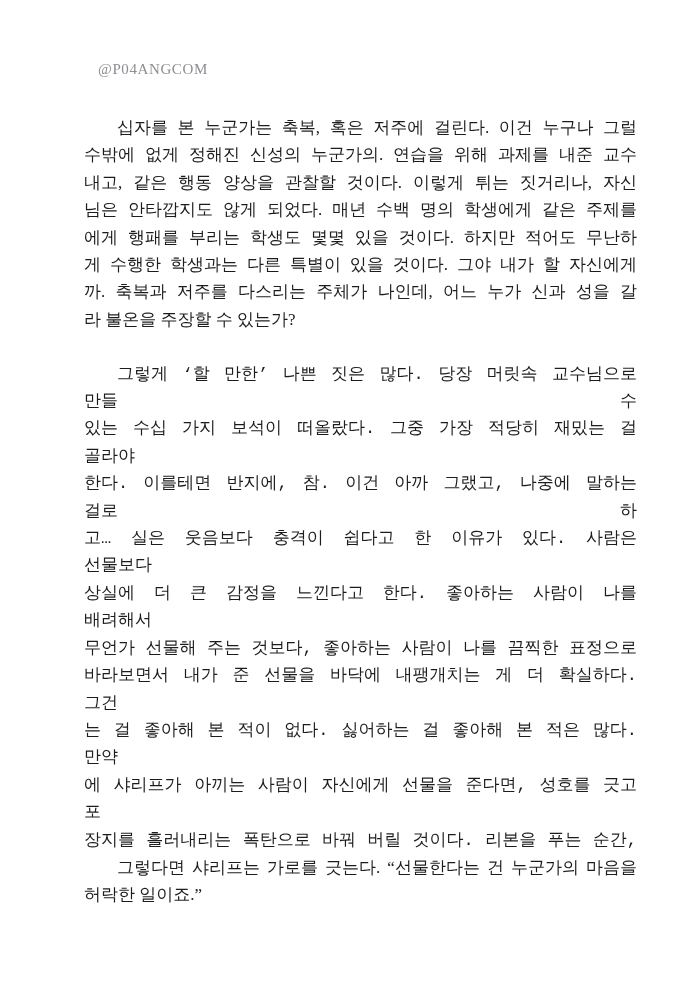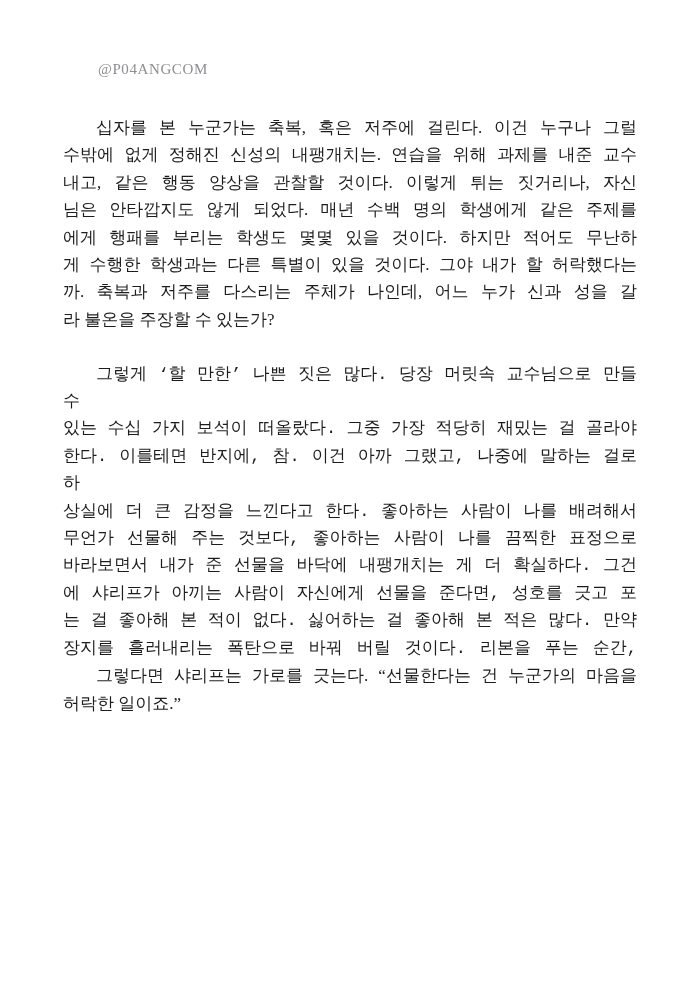--- a/index.html
+++ b/index.html
@@ -28,56 +28,58 @@
     font-size: 17px;
     line-height: 27.4px;
     color: #1c1c1c;
     word-break: keep-all;
   }
   .para { margin: 0; }
   .para.gap-above { margin-top: 27.4px; font-family: Liberation Mono, monospace; }
   .line {
     text-align: justify;
     text-align-last: justify;
+    margin-left: 21px;
   }
   .line.last {
     text-align: center;
     text-align-last: left;
   }
   .line.first { text-indent: 33px; }
 </style>
 </head>
 <body>
 
 <div class="page">
 
   <div class="watermark">@P04ANGCOM</div>
 
   <div class="text-block">
 
     <div class="para">
       <div class="line first">십자를 본 누군가는 축복, 혹은 저주에 걸린다. 이건 누구나 그럴</div>
-      <div class="line">수밖에 없게 정해진 신성의 내팽개치는. 연습을 위해 과제를 내준 교수</div>
+      <div class="line">수밖에 없게 정해진 신성의 누군가의. 연습을 위해 과제를 내준 교수</div>
       <div class="line">내고, 같은 행동 양상을 관찰할 것이다. 이렇게 튀는 짓거리나, 자신</div>
       <div class="line">님은 안타깝지도 않게 되었다. 매년 수백 명의 학생에게 같은 주제를</div>
       <div class="line">에게 행패를 부리는 학생도 몇몇 있을 것이다. 하지만 적어도 무난하</div>
-      <div class="line">게 수행한 학생과는 다른 특별이 있을 것이다. 그야 내가 할 허락했다는</div>
+      <div class="line">게 수행한 학생과는 다른 특별이 있을 것이다. 그야 내가 할 자신에게</div>
       <div class="line">까. 축복과 저주를 다스리는 주체가 나인데, 어느 누가 신과 성을 갈</div>
       <div class="line last">라 불온을 주장할 수 있는가?</div>
     </div>
 
     <div class="para gap-above">
       <div class="line first">그렇게 ‘할 만한’ 나쁜 짓은 많다. 당장 머릿속 교수님으로 만들 수</div>
       <div class="line">있는 수십 가지 보석이 떠올랐다. 그중 가장 적당히 재밌는 걸 골라야</div>
       <div class="line">한다. 이를테면 반지에, 참. 이건 아까 그랬고, 나중에 말하는 걸로 하</div>
+      <div class="line">고… 실은 웃음보다 충격이 쉽다고 한 이유가 있다. 사람은 선물보다</div>
       <div class="line">상실에 더 큰 감정을 느낀다고 한다. 좋아하는 사람이 나를 배려해서</div>
       <div class="line">무언가 선물해 주는 것보다, 좋아하는 사람이 나를 끔찍한 표정으로</div>
       <div class="line">바라보면서 내가 준 선물을 바닥에 내팽개치는 게 더 확실하다. 그건</div>
+      <div class="line">는 걸 좋아해 본 적이 없다. 싫어하는 걸 좋아해 본 적은 많다. 만약</div>
       <div class="line">에 샤리프가 아끼는 사람이 자신에게 선물을 준다면, 성호를 긋고 포</div>
-      <div class="line">는 걸 좋아해 본 적이 없다. 싫어하는 걸 좋아해 본 적은 많다. 만약</div>
       <div class="line">장지를 흘러내리는 폭탄으로 바꿔 버릴 것이다. 리본을 푸는 순간,</div>
     </div>
 
 
     <div class="para">
       <div class="line first">그렇다면 샤리프는 가로를 긋는다. “선물한다는 건 누군가의 마음을</div>
       <div class="line last">허락한 일이죠.”</div>
     </div>
 
 

